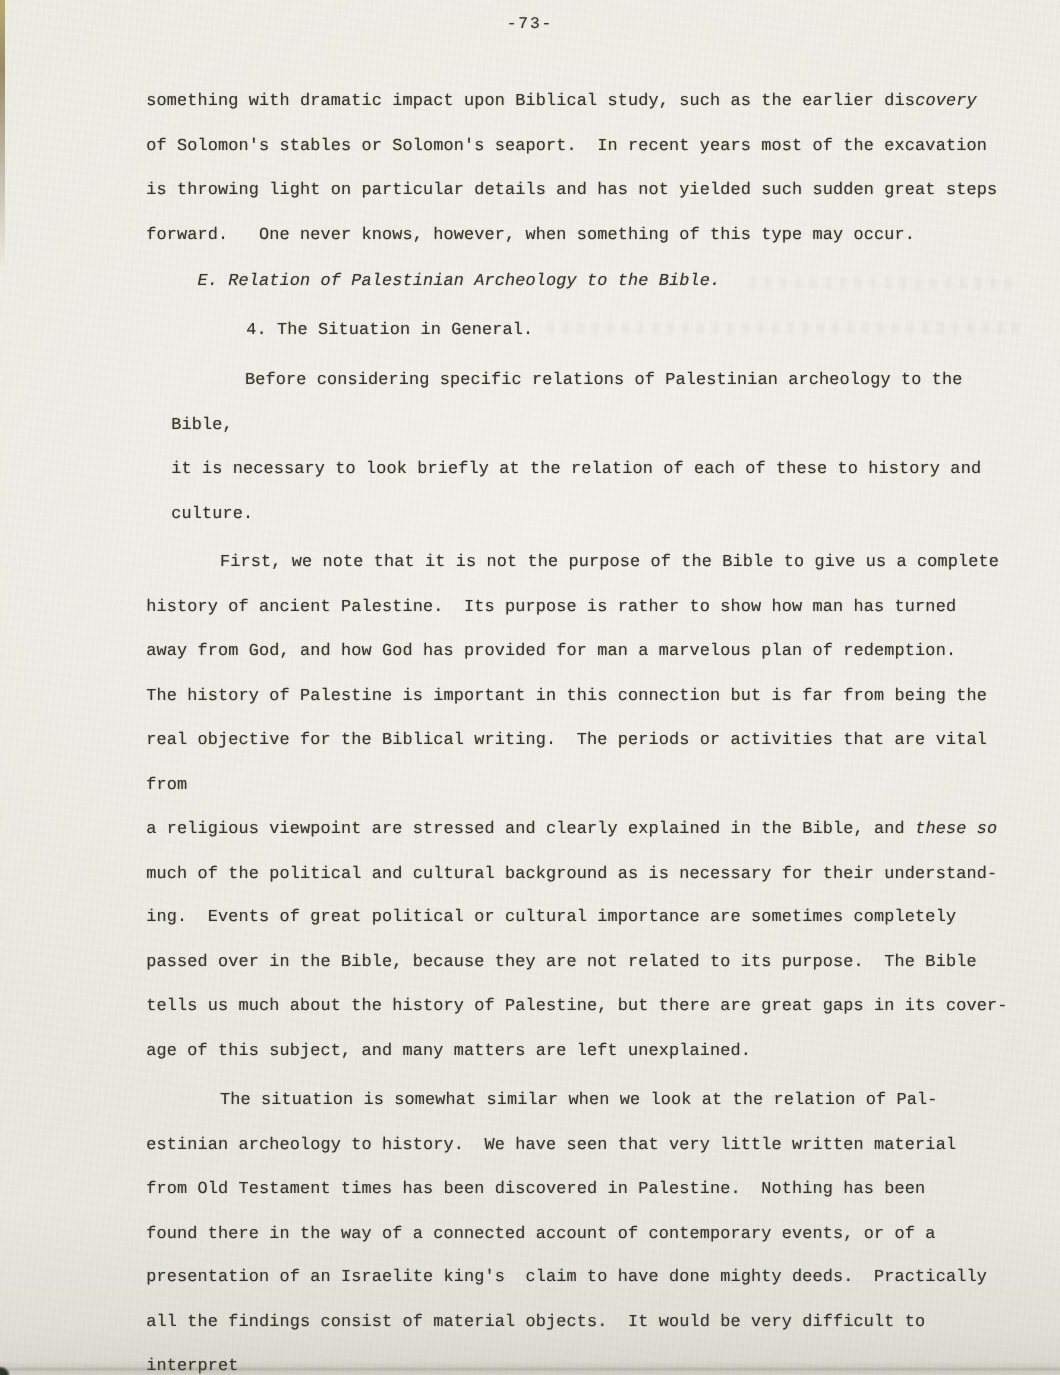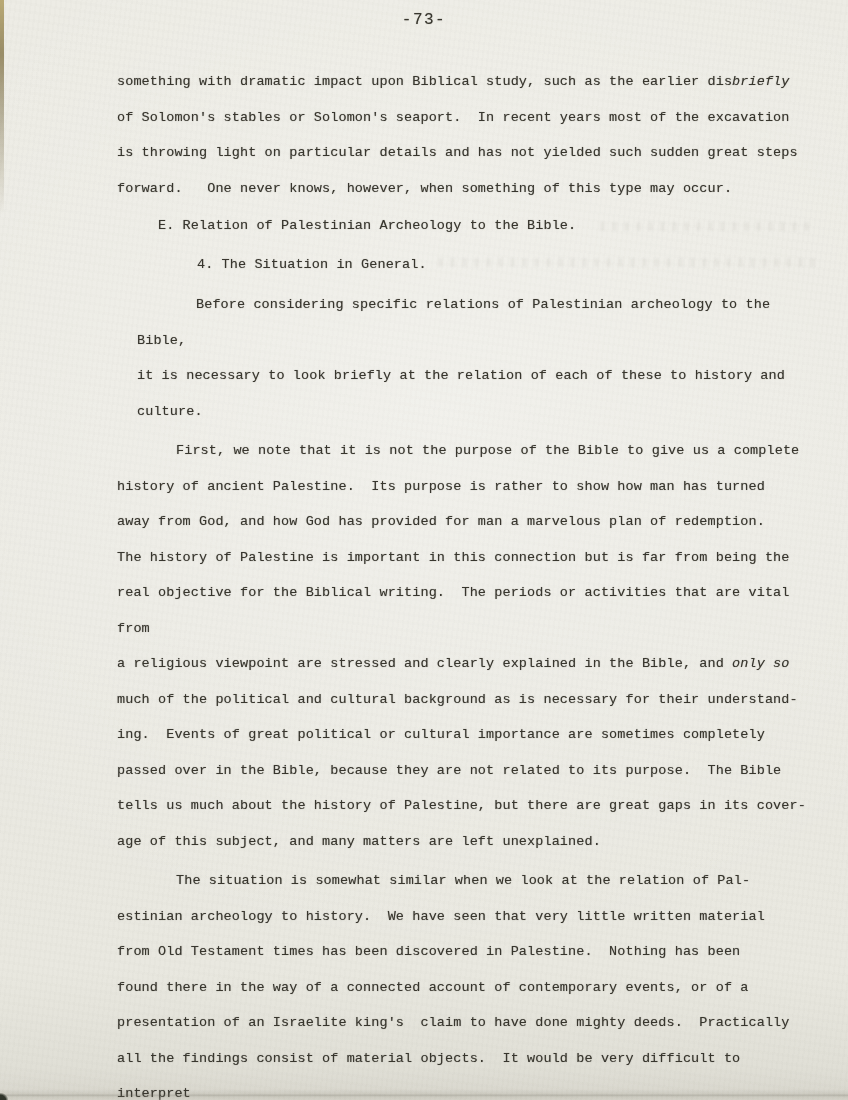--- a/index.html
+++ b/index.html
@@ -17,37 +17,37 @@
     background-color: #eae9e2;
     font-family: "Liberation Mono", "DejaVu Sans Mono", monospace;
     color: #38362e;
   }
   .page-number {
     position: absolute;
     top: 11px;
     left: 0;
     width: 100%;
     text-align: center;
-    font-size: 16px;
+    font-size: 13px;
     letter-spacing: 1.5px;
     text-shadow: 0 0 1px rgba(50,48,40,0.45);
   }
   .body-text {
     position: absolute;
     left: 117px;
     right: 40px;
     top: 64px;
     font-size: 13.5px;
     line-height: 35.5px;
     letter-spacing: 0.1px;
     text-shadow: 0 0 1px rgba(50,48,40,0.48);
   }
   .block { white-space: pre-wrap; margin: 0; }
   .indent-para { text-indent: 59px; }
-  .heading-e { padding-left: 41px; margin-top: 2px; }
+  .heading-e { padding-left: 41px; margin-top: 2px; font-style: italic; }
   .heading-1 { padding-left: 80px; margin-top: 3px; }
   .gap-sm { margin-top: 5px; margin-left: 20px; }
   .gap-md { margin-top: 4px; }
   .block i { font-style: italic; }
   
   .left-edge-strip {
     position: absolute; left: 0; top: 0; width: 4px; height: 215px;
     background: linear-gradient(180deg, #a8934f 0%, #7d6d3e 25%, rgba(110,97,56,0.55) 55%, rgba(110,97,56,0) 100%);
     opacity: 0.75;
   }
@@ -77,34 +77,34 @@
 
 <div class="page">
 
   <div class="left-edge-strip"></div>
   <div class="ghost-smudge-1"></div>
   <div class="ghost-smudge-2"></div>
 
   <div class="page-number">-73-</div>
 
   <div class="body-text">
-    <div class="block">something with dramatic impact upon Biblical study, such as the earlier dis<i>briefly</i>
+    <div class="block">something with dramatic impact upon Biblical study, such as the earlier dis<i>covery</i>
 of Solomon's stables or Solomon's seaport.  In recent years most of the excavation
 is throwing light on particular details and has not yielded such sudden great steps
 forward.   One never knows, however, when something of this type may occur.</div>
     <div class="block heading-e">E. Relation of Palestinian Archeology to the Bible.</div>
     <div class="block heading-1">4. The Situation in General.</div>
     <div class="block indent-para gap-sm">Before considering specific relations of Palestinian archeology to the Bible,
 it is necessary to look briefly at the relation of each of these to history and culture.</div>
     <div class="block indent-para gap-md">First, we note that it is not the purpose of the Bible to give us a complete
 history of ancient Palestine.  Its purpose is rather to show how man has turned
 away from God, and how God has provided for man a marvelous plan of redemption.
 The history of Palestine is important in this connection but is far from being the
 real objective for the Biblical writing.  The periods or activities that are vital from
-a religious viewpoint are stressed and clearly explained in the Bible, and <i>only so</i>
+a religious viewpoint are stressed and clearly explained in the Bible, and <i>these so</i>
 much of the political and cultural background as is necessary for their understand-
 ing.  Events of great political or cultural importance are sometimes completely
 passed over in the Bible, because they are not related to its purpose.  The Bible
 tells us much about the history of Palestine, but there are great gaps in its cover-
 age of this subject, and many matters are left unexplained.</div>
     <div class="block indent-para gap-md">The situation is somewhat similar when we look at the relation of Pal-
 estinian archeology to history.  We have seen that very little written material
 from Old Testament times has been discovered in Palestine.  Nothing has been
 found there in the way of a connected account of contemporary events, or of a
 presentation of an Israelite king's  claim to have done mighty deeds.  Practically

